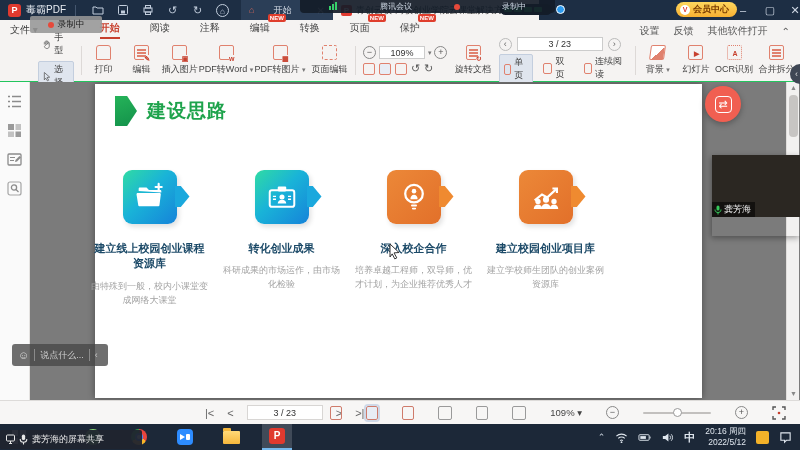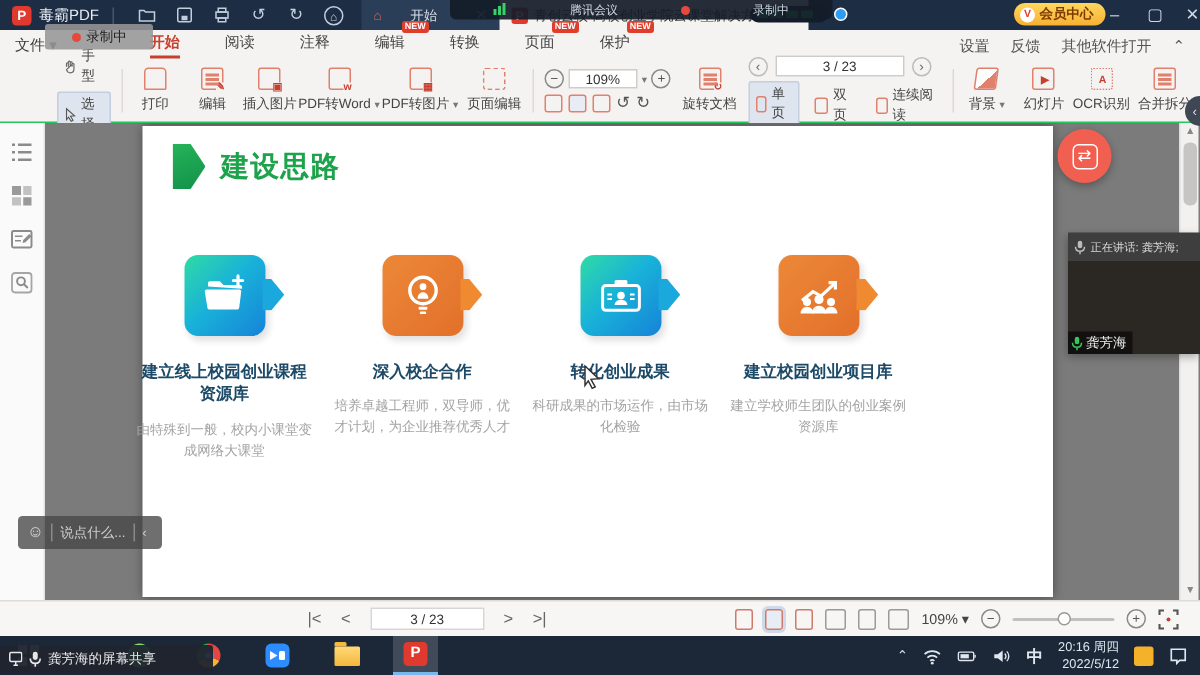--- a/index.html
+++ b/index.html
@@ -107,21 +107,21 @@
   #chatbox { left:12px; top:344px; width:96px; height:22px; background:rgba(70,70,70,.78); border-radius:3px; display:flex; align-items:center; padding:0 6px; gap:5px; z-index:30; }
   #chatbox .emoji { color:#d8d8d8; font-size:11px; }
   #chatbox .ph { color:#cfcfcf; font-size:9px; }
   #chatbox .dv { width:1px; height:12px; background:#8a8a8a; }
   #chatbox .col { color:#ccc; font-size:9px; }
 
   
   #bottombar { left:0; top:400px; width:800px; height:24px; background:#f7f6f5; border-top:1px solid #dddbd9; display:flex; align-items:center; }
   #bb-nav { position:absolute; left:205px; display:flex; align-items:center; gap:13px; color:#666; font-size:11px; }
   .bb-box { width:76px; height:15px; background:#fff; border:1px solid #d8d6d4; font-size:9px; color:#333; text-align:center; line-height:14px; }
-  #bb-right { position:absolute; right:14px; display:flex; align-items:center; gap:8px; }
+  #bb-right { position:absolute; right:14px; display:flex; align-items:center; gap:24px; }
   .bb-ic { width:12px; height:14px; border:1.2px solid #cf7b6b; border-radius:2px; }
   .bb-ic.gray { border-color:#9a9a9a; }
   .bb-ic.sel { outline:2px solid #cfd9e8; background:#e8edf5; }
   #bb-zoom { font-size:9.5px; color:#444; }
   .slider { width:68px; height:2px; background:#c2c0be; position:relative; border-radius:1px; }
   .knob { position:absolute; left:30px; top:-4px; width:9px; height:9px; border-radius:50%; background:#fff; border:1px solid #999; }
 
   
   #taskbar { left:0; top:424px; width:800px; height:26px; background:#1c2838; display:flex; align-items:center; }
   .tk-start { margin-left:12px; width:14px; height:14px; display:grid; grid-template-columns:6px 6px; grid-template-rows:6px 6px; gap:1.5px; }
@@ -304,21 +304,21 @@
           <span class="mark">↻</span>
         </span>
         <span class="lbl">旋转文档</span>
       </div>
     <div class="rb-col">
       <div style="display:flex;align-items:center;gap:5px;">
         <span class="navchev">‹</span>
         <span class="pagebox">3 / 23</span>
         <span class="navchev">›</span>
       </div>
-      <div style="display:flex;align-items:flex-end;gap:6px;">
+      <div style="display:flex;align-items:flex-start;gap:6px;">
         <span class="sm-btn sel">
             <span class="tiny-ic" style="width:9px;height:11px;"></span>
             <span>单页</span>
           </span>
         <span class="sm-btn">
             <span class="tiny-ic" style="width:11px;height:11px;border-style:double;"></span>
             <span>双页</span>
           </span>
         <span class="sm-btn">
             <span class="tiny-ic" style="width:10px;height:11px;"></span>
@@ -387,49 +387,49 @@
                   <path d="M18.5 2.2v4.6M16.2 4.5h4.6" stroke="#fff" stroke-width="1.6" stroke-linecap="round"></path>
                 </svg>
             </div>
             <div class="carrow blue"></div>
           </div>
           <div class="ctitle">建立线上校园创业课程资源库</div>
           <div class="cdesc">由特殊到一般，校内小课堂变成网络大课堂</div>
         </div>
         <div class="card">
           <div class="cicon-wrap">
+            <div class="cicon blue">
+              <svg viewBox="0 0 24 24">
+                  <rect x="2.8" y="7" width="18.4" height="12.4" rx="1.6" fill="none" stroke="#fff" stroke-width="1.5"></rect>
+                  <rect x="8.8" y="4.2" width="6.4" height="3.6" rx=".8" fill="#fff"></rect>
+                  <circle cx="12" cy="12" r="1.9" fill="#fff"></circle>
+                  <path d="M8.8 16.8c0-1.6 1.4-2.7 3.2-2.7s3.2 1.1 3.2 2.7z" fill="#fff"></path>
+                  <path d="M5.2 11.5h2.3M5.2 13.7h2.3M16.5 11.5h2.3M16.5 13.7h2.3" stroke="#fff" stroke-width="1"></path>
+                </svg>
+            </div>
+            <div class="carrow blue"></div>
+          </div>
+          <div class="ctitle">转化创业成果</div>
+          <div class="cdesc">科研成果的市场运作，由市场化检验</div>
+        </div>
+        <div class="card">
+          <div class="cicon-wrap">
             <div class="cicon orange">
               <svg viewBox="0 0 24 24">
                   <circle cx="12" cy="9.5" r="6.6" fill="none" stroke="#fff" stroke-width="1.7"></circle>
                   <circle cx="12" cy="7.6" r="1.7" fill="#fff"></circle>
                   <path d="M9.3 13.6c0-1.9 1.2-3.2 2.7-3.2s2.7 1.3 2.7 3.2z" fill="#fff"></path>
                   <rect x="9.8" y="17.6" width="4.4" height="1.5" rx=".6" fill="#fff"></rect>
                   <rect x="10.4" y="20" width="3.2" height="1.3" rx=".6" fill="#fff"></rect>
                 </svg>
             </div>
             <div class="carrow orange"></div>
           </div>
           <div class="ctitle">深入校企合作</div>
           <div class="cdesc">培养卓越工程师，双导师，优才计划，为企业推荐优秀人才</div>
-        </div>
-        <div class="card">
-          <div class="cicon-wrap">
-            <div class="cicon blue">
-              <svg viewBox="0 0 24 24">
-                  <rect x="2.8" y="7" width="18.4" height="12.4" rx="1.6" fill="none" stroke="#fff" stroke-width="1.5"></rect>
-                  <rect x="8.8" y="4.2" width="6.4" height="3.6" rx=".8" fill="#fff"></rect>
-                  <circle cx="12" cy="12" r="1.9" fill="#fff"></circle>
-                  <path d="M8.8 16.8c0-1.6 1.4-2.7 3.2-2.7s3.2 1.1 3.2 2.7z" fill="#fff"></path>
-                  <path d="M5.2 11.5h2.3M5.2 13.7h2.3M16.5 11.5h2.3M16.5 13.7h2.3" stroke="#fff" stroke-width="1"></path>
-                </svg>
-            </div>
-            <div class="carrow blue"></div>
-          </div>
-          <div class="ctitle">转化创业成果</div>
-          <div class="cdesc">科研成果的市场运作，由市场化检验</div>
         </div>
         <div class="card">
           <div class="cicon-wrap">
             <div class="cicon orange">
               <svg viewBox="0 0 24 24">
                   <path d="M3.5 14.5l5.5-4.4 4 2.2 6.5-6" fill="none" stroke="#fff" stroke-width="1.6"></path>
                   <path d="M16.8 5.6h3.4V9" fill="none" stroke="#fff" stroke-width="1.6"></path>
                   <circle cx="6" cy="15.3" r="2" fill="#fff"></circle>
                   <path d="M2.8 21c0-2 1.4-3.4 3.2-3.4S9.2 19 9.2 21z" fill="#fff"></path>
                   <circle cx="12" cy="14" r="2.3" fill="#fff"></circle>
@@ -456,27 +456,20 @@
     <div id="scr-thumb"></div>
     <div class="scr-ar" id="scr-down">▼</div>
   </div>
 
   <div id="float-btn" class="abs">
       <div class="sq">⇄</div>
     </div>
   <div id="side-tab" class="abs">‹</div>
 
   <div id="meet-panel" class="abs">
-    <div id="mp-head">
-      <svg viewBox="0 0 8 10">
-          <rect x="2.5" y="0.5" width="3" height="5" rx="1.5" fill="#bbb"></rect>
-          <path d="M1 4.5c0 2 1.3 3 3 3s3-1 3-3M4 7.5v2" stroke="#bbb" fill="none"></path>
-        </svg>
-      <span>正在讲话: 龚芳海;</span>
-    </div>
     <div id="mp-video">
       <div id="mp-name">
         <svg viewBox="0 0 8 10">
             <rect x="2.5" y="0.5" width="3" height="5" rx="1.5" fill="#35c75a"></rect>
             <path d="M1 4.5c0 2 1.3 3 3 3s3-1 3-3M4 7.5v2" stroke="#35c75a" fill="none"></path>
           </svg>
         <span>龚芳海</span>
       </div>
     </div>
   </div>

